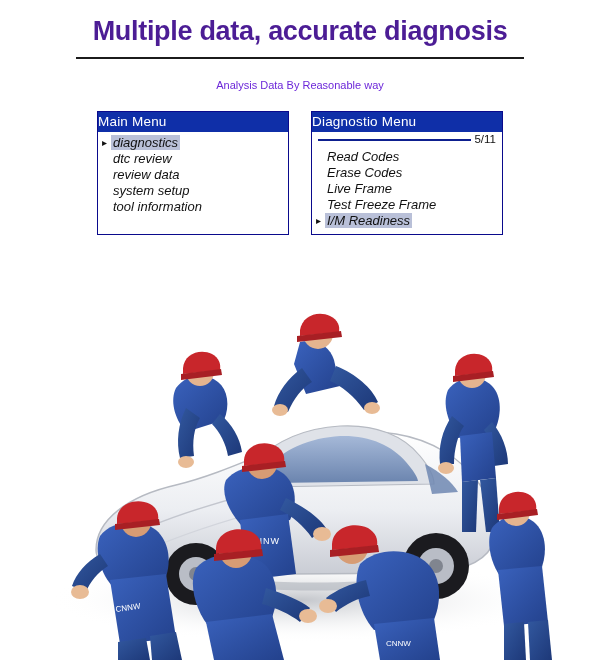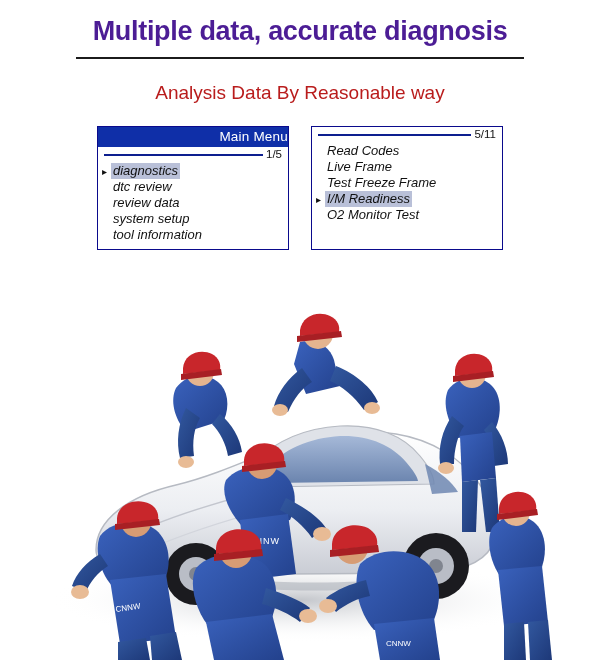--- a/index.html
+++ b/index.html
@@ -32,22 +32,22 @@
     width: 448px;
     height: 2px;
     background: #1b1b1b;
     margin: 10px auto 0 auto;
   }
   .subtitle-block {
     margin-top: 16px;
     text-align: center;
   }
   .subtitle {
-    font-size: 19px;
-    color: #b91c1c;
+    font-size: 11px;
+    color: #6d28d9;
     line-height: 1.85;
   }
 
   
   .menus {
     margin-top: 16px;
     display: flex;
     justify-content: center;
     gap: 22px;
     position: relative;
@@ -57,21 +57,21 @@
     width: 192px;
     background: #ffffff;
     border: 1px solid #0a0a8c;
     box-sizing: border-box;
     padding-bottom: 6px;
   }
   .menu-title {
     background: #0f2fa8;
     color: #ffffff;
     font-size: 13.5px;
-    text-align: right;
+    text-align: left;
     padding: 2px 0 3px 0;
     letter-spacing: 0.2px;
   }
   .menu-meta {
     position: relative;
     height: 14px;
   }
   .menu-rule {
     position: absolute;
     left: 6px;
@@ -139,24 +139,20 @@
 </div>
 
 <div class="subtitle-block">
   <div class="subtitle">Analysis Data By Reasonable way</div>
 </div>
 
 <div class="menus">
 
   <div class="menu">
     <div class="menu-title">Main Menu</div>
-    <div class="menu-meta">
-      <div class="menu-rule"></div>
-      <div class="menu-count">1/5</div>
-    </div>
     <div class="menu-items">
       <div class="menu-item selected">
         <span class="caret">▸</span>
         <span class="label">diagnostics</span>
       </div>
       <div class="menu-item">
         <span class="caret"></span>
         <span class="label">dtc review</span>
       </div>
       <div class="menu-item">
@@ -168,44 +164,45 @@
         <span class="label">system setup</span>
       </div>
       <div class="menu-item">
         <span class="caret"></span>
         <span class="label">tool information</span>
       </div>
     </div>
   </div>
 
   <div class="menu">
+    <div class="menu-title">Diagnostio Menu</div>
     <div class="menu-meta">
       <div class="menu-rule"></div>
       <div class="menu-count">5/11</div>
     </div>
     <div class="menu-items">
       <div class="menu-item">
         <span class="caret"></span>
         <span class="label">Read Codes</span>
       </div>
       <div class="menu-item">
         <span class="caret"></span>
+        <span class="label">Erase Codes</span>
+      </div>
+      <div class="menu-item">
+        <span class="caret"></span>
         <span class="label">Live Frame</span>
       </div>
       <div class="menu-item">
         <span class="caret"></span>
         <span class="label">Test Freeze Frame</span>
       </div>
       <div class="menu-item selected">
         <span class="caret">▸</span>
         <span class="label">I/M Readiness</span>
-      </div>
-      <div class="menu-item">
-        <span class="caret"></span>
-        <span class="label">O2 Monitor Test</span>
       </div>
     </div>
   </div>
 
 </div>
 
 <div class="photo">
   <svg width="600" height="378" viewBox="0 0 600 378" xmlns="http://www.w3.org/2000/svg">
     <defs>
       <linearGradient id="carBody" x1="0" y1="0" x2="0" y2="1">

